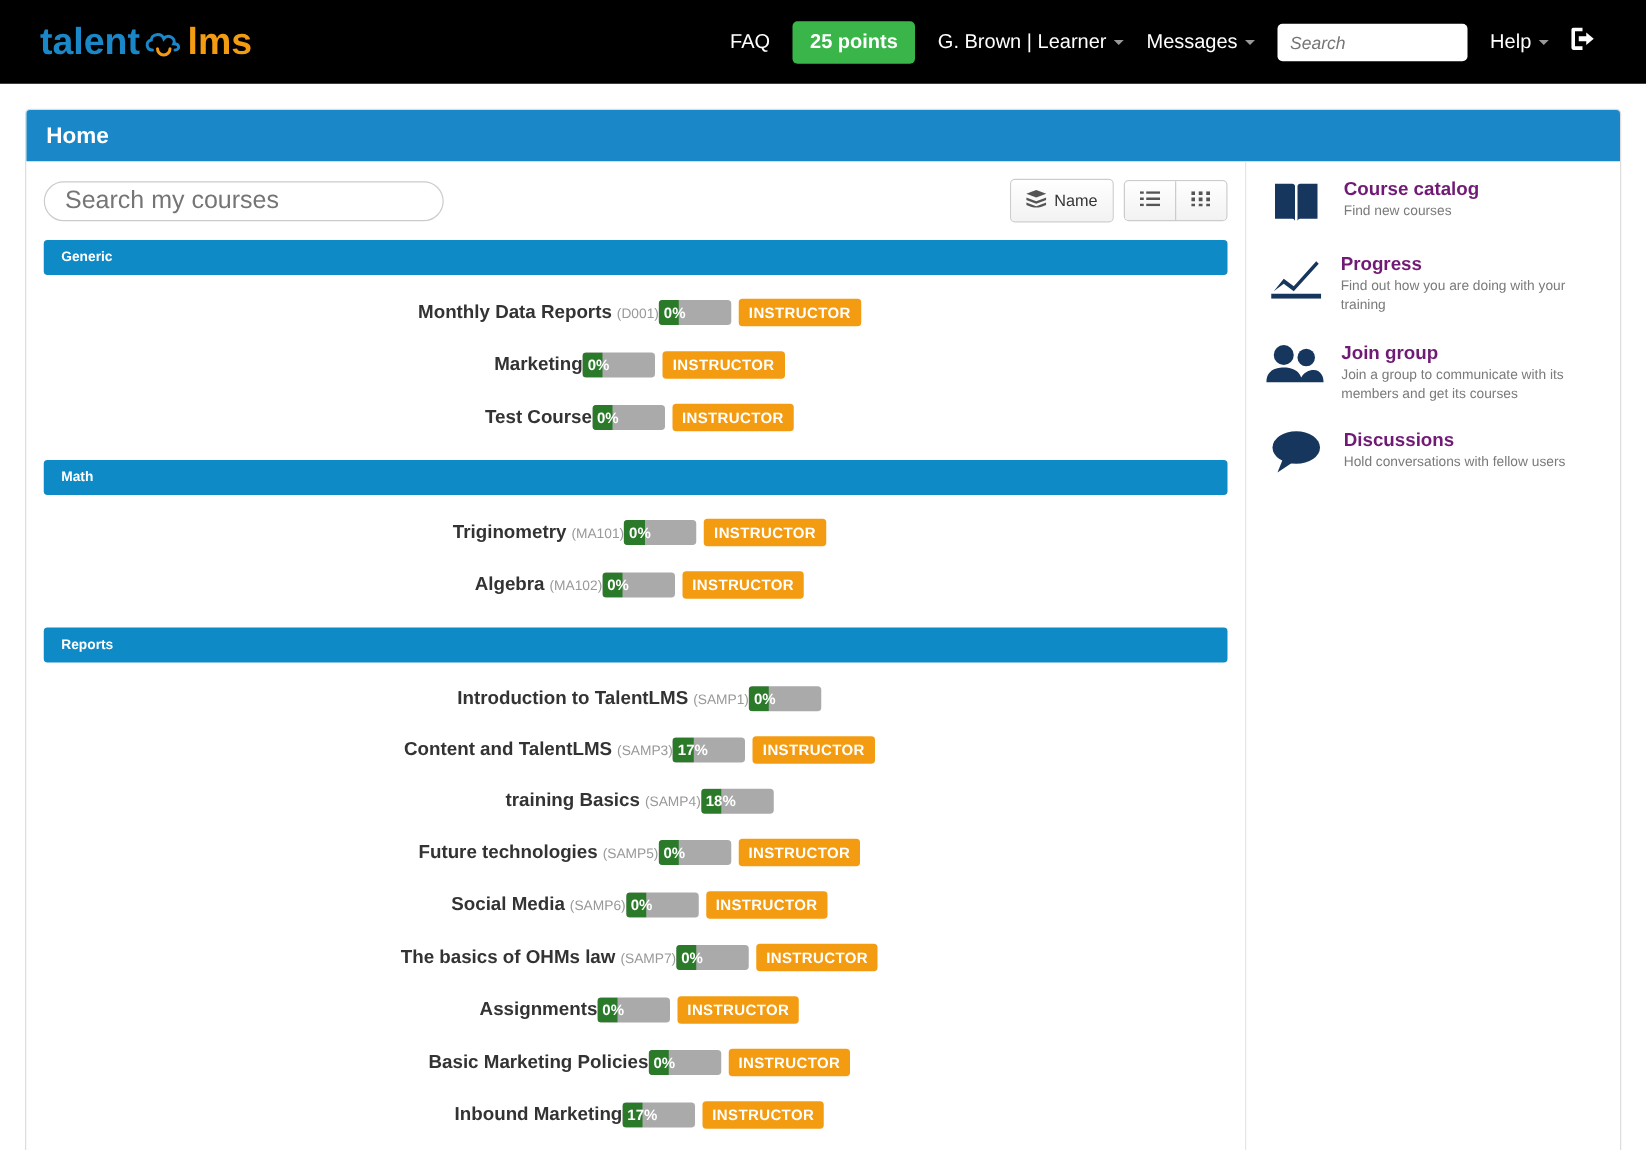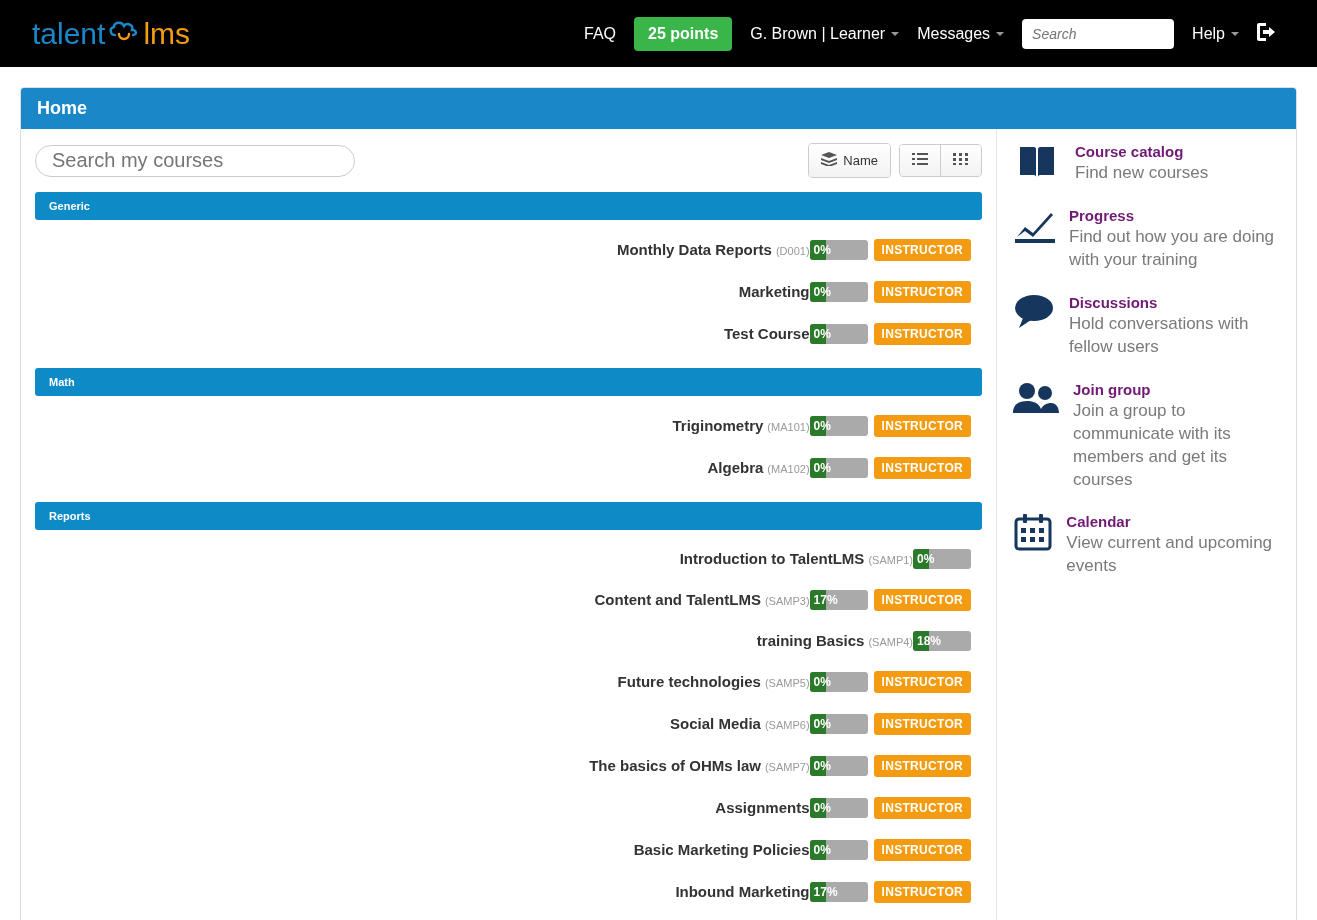--- a/index.html
+++ b/index.html
@@ -1,19 +1,19 @@
 <!DOCTYPE html>
 <html><head>
 <meta charset="utf-8">
 <style>
 *{box-sizing:border-box;margin:0;padding:0}
 body{font-family:"Helvetica Neue",Helvetica,Arial,sans-serif;background:#fff;color:#333}
 #app{width:1317px}
 .topbar{background:#000;height:67px;display:flex;align-items:center;padding:0 40px 0 32px;justify-content:space-between}
-.logo{font-size:30px;font-weight:400;display:flex;align-items:flex-start}
+.logo{font-size:30px;font-weight:700;display:flex;align-items:center}
 .logo .t{color:#1a87c8}
 .logo .cloud{color:#1a87c8;margin:0 2px;display:inline-flex}
 .logo .l{color:#f39c12}
 .topnav{display:flex;align-items:center;gap:18px}
 .topnav .nl{color:#fff;font-size:16px;cursor:pointer;display:flex;align-items:center}
 .points{background:#3ab54a;color:#fff;padding:8px 14px;border-radius:4px;font-size:16px;font-weight:600}
 .caret{width:0;height:0;border-left:4px solid transparent;border-right:4px solid transparent;border-top:4px solid #999;margin-left:6px}
 .search{width:152px;height:30px;border:none;border-radius:4px;padding:4px 10px;font-size:14px;font-style:italic;background:#fff}
 .logout-icon svg{fill:#fff}
 .container{padding:20px 20px 10px 20px}
@@ -23,33 +23,33 @@
 .main{flex:1;padding:14px 14px 0 14px}
 .side{width:300px;border-left:1px solid #e5e5e5;padding:14px 16px}
 .toolbar{display:flex;align-items:center;justify-content:space-between;margin-bottom:14px}
 .search-courses{width:320px;height:32px;border:1px solid #ccc;border-radius:16px;padding:4px 16px;font-size:20px;color:#999}
 .toolbar-right{display:flex;align-items:center;gap:8px}
 .btn-group{display:inline-flex;border:1px solid #ccc;border-radius:4px;overflow:hidden}
 .btn{background:linear-gradient(#fff,#f2f2f2);border:none;padding:8px 12px;font-size:13px;cursor:pointer;display:flex;align-items:center;gap:6px;color:#333;border-left:1px solid #ccc}
 .btn:first-child{border-left:none}
 .btn.icon-only{padding:8px 12px}
 .cat-hd{background:#0e8ac7;color:#fff;font-size:11px;font-weight:700;padding:8px 14px;border-radius:3px;margin-bottom:8px}
-.course-row{display:flex;align-items:center;justify-content:flex-end;padding:10px 10px 10px 16px}
+.course-row{display:flex;align-items:center;justify-content:center;padding:10px 10px 10px 16px}
 .course-name{font-size:15px;font-weight:700;color:#333;cursor:pointer}
 .course-code{font-size:11px;color:#999;font-weight:400;margin-left:4px}
 .right-cells{display:flex;align-items:center;gap:6px}
 .progress{position:relative;width:58px;height:20px;background:#aaa;border-radius:3px;overflow:hidden;display:flex;align-items:center}
 .progress .fill{position:absolute;left:0;top:0;height:100%;background:#2a7a2a}
 .progress .pct{position:relative;color:#fff;font-size:12px;font-weight:700;padding-left:4px}
 .role-badge{background:#f39c12;color:#fff;font-size:12px;font-weight:700;padding:4px 8px;border-radius:3px;letter-spacing:0.3px}
 .side-item{display:flex;gap:14px;margin-bottom:22px;cursor:pointer}
 .side-icon{width:48px;display:flex;justify-content:center;color:#17365d}
 .side-icon svg{fill:#17365d}
 .side-text .title{font-size:15px;font-weight:700;color:#701a75}
-.side-text .sub{font-size:17px;color:#7a7a7a;margin-top:2px;line-height:1.35}
+.side-text .sub{font-size:11px;color:#7a7a7a;margin-top:2px;line-height:1.35}
 .cat-group{margin-bottom:12px}
 .cat-body{border:1px solid transparent}
 </style>
 </head>
 <body>
 
 <div id="app">
   <div class="topbar">
     <div class="logo">
       <span class="t">talent</span>
@@ -302,59 +302,40 @@
                   <path d="M2 32 L42 32 L42 36 L2 36 Z M4 30 L12 20 L20 26 L38 6 L40 8 L20 30 L12 24 Z"></path>
                 </svg>
               </div>
               <div class="side-text">
                 <div class="title">Progress</div>
                 <div class="sub">Find out how you are doing with your training</div>
               </div>
             </div>
             <div class="side-item">
               <div class="side-icon">
-                <svg width="42" height="36" viewBox="0 0 42 36">
-                  <ellipse cx="21" cy="14" rx="19" ry="13"></ellipse>
-                  <path d="M10 24 L6 34 L18 26 Z"></path>
-                </svg>
-              </div>
-              <div class="side-text">
-                <div class="title">Discussions</div>
-                <div class="sub">Hold conversations with fellow users</div>
-              </div>
-            </div>
-            <div class="side-item">
-              <div class="side-icon">
                 <svg width="46" height="32" viewBox="0 0 46 32">
                   <circle cx="14" cy="10" r="8"></circle>
                   <circle cx="32" cy="12" r="7"></circle>
                   <path d="M0 32 C0 22 8 20 14 20 C20 20 26 22 28 28 C30 24 34 22 38 22 C44 22 46 28 46 32 Z"></path>
                 </svg>
               </div>
               <div class="side-text">
                 <div class="title">Join group</div>
                 <div class="sub">Join a group to communicate with its members and get its courses</div>
               </div>
             </div>
             <div class="side-item">
               <div class="side-icon">
-                <svg width="38" height="38" viewBox="0 0 38 38">
-                  <rect x="2" y="6" width="34" height="30" rx="3" fill="none" stroke="#17365d" stroke-width="3"></rect>
-                  <rect x="9" y="1" width="4" height="9" rx="1"></rect>
-                  <rect x="25" y="1" width="4" height="9" rx="1"></rect>
-                  <rect x="7" y="15" width="5" height="5"></rect>
-                  <rect x="16" y="15" width="5" height="5"></rect>
-                  <rect x="25" y="15" width="5" height="5"></rect>
-                  <rect x="7" y="24" width="5" height="5"></rect>
-                  <rect x="16" y="24" width="5" height="5"></rect>
-                  <rect x="25" y="24" width="5" height="5"></rect>
+                <svg width="42" height="36" viewBox="0 0 42 36">
+                  <ellipse cx="21" cy="14" rx="19" ry="13"></ellipse>
+                  <path d="M10 24 L6 34 L18 26 Z"></path>
                 </svg>
               </div>
               <div class="side-text">
-                <div class="title">Calendar</div>
-                <div class="sub">View current and upcoming events</div>
+                <div class="title">Discussions</div>
+                <div class="sub">Hold conversations with fellow users</div>
               </div>
             </div>
           </div>
       </div>
     </div>
   </div>
 </div>
 
 </body></html>

